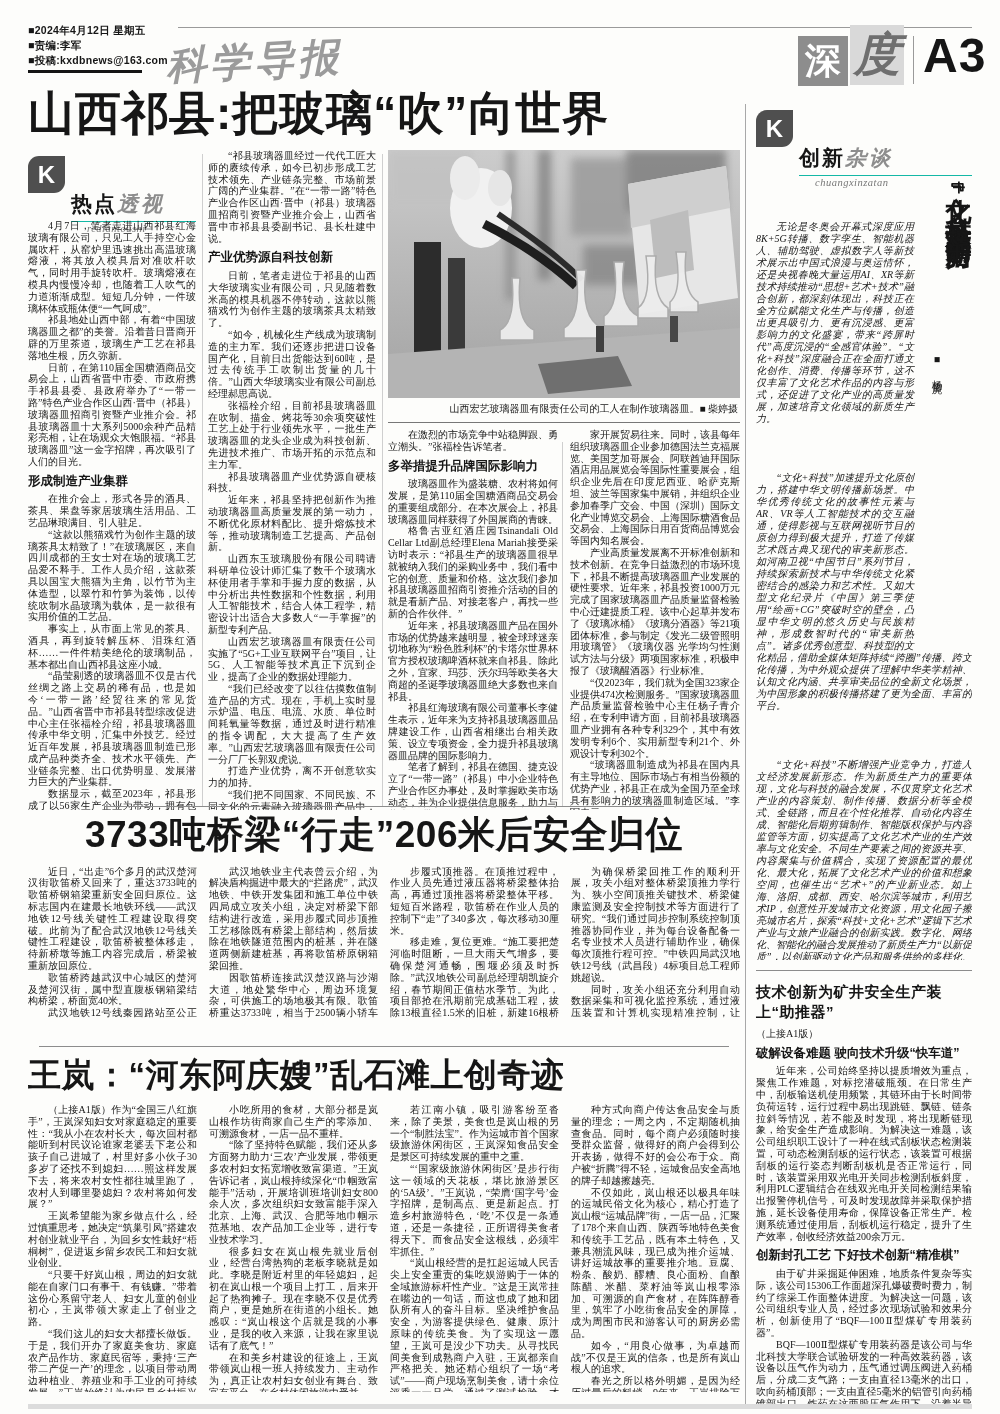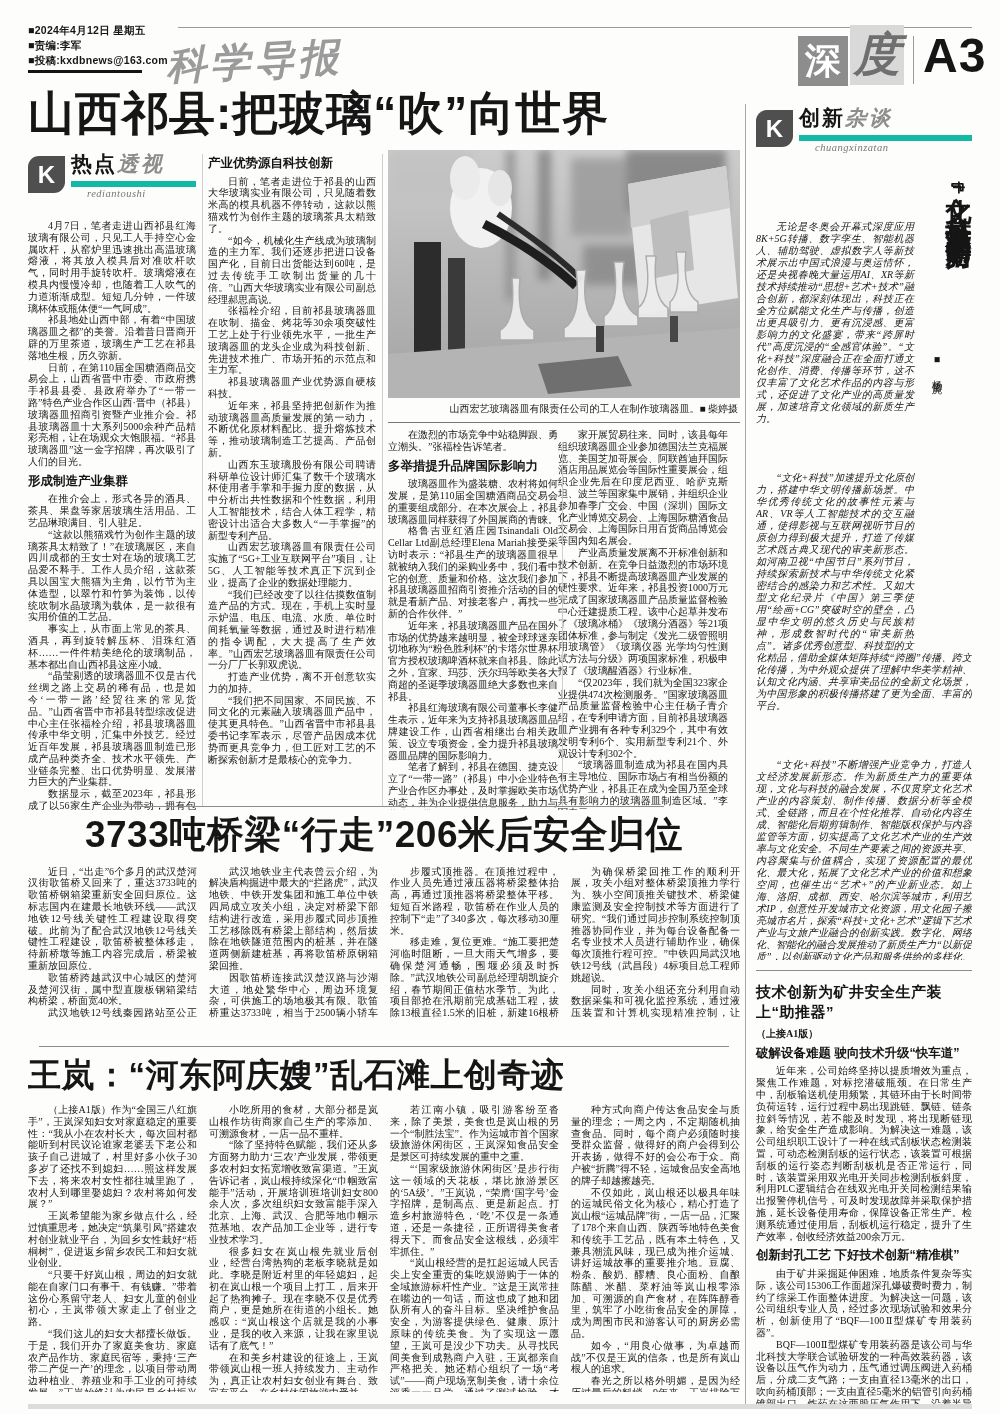--- a/index.html
+++ b/index.html
@@ -24,43 +24,43 @@
   .box-du   { width:54px; height:60px; margin-left:2px; background:#d9d9d9; color:#6f6f6f;
     font:700 italic 46px "Liberation Serif","DejaVu Serif",serif; display:flex; align-items:center; justify-content:center; }
   .tag-sep  { width:1px; height:48px; background:#9a9a9a; margin:10px 9px 0; }
   .page-num { font:900 48px "Liberation Sans","DejaVu Sans",sans-serif; margin-top:0; letter-spacing:1px; }
 
   
   .badge { display:flex; align-items:flex-start; height:62px; margin-bottom:8px; }
   .kbox { width:37px; height:37px; background:#4f4f4f; color:#fff; border-radius:11px 0 11px 0;
     font:900 24px "Liberation Sans","DejaVu Sans",sans-serif; display:flex; align-items:center; justify-content:center; margin-top:6px; }
   .badge-right { margin-left:6px; flex:1; }
-  .badge-title { white-space:nowrap; }
+  .badge-title { white-space:nowrap;margin-top:40px; }
   .bt-main  { font:900 21px "Liberation Sans","DejaVu Sans",sans-serif; letter-spacing:2px; }
   .bt-script{ font:700 italic 21px "Liberation Serif","DejaVu Serif",serif; color:#8d8d8d; letter-spacing:3px; }
   .badge-pinyin { font:italic 10.5px "Liberation Serif","DejaVu Serif",serif; color:#777;
-    border-top:6px solid #14b8a6; margin-top:3px; padding:1px 0 0 16px; letter-spacing:.5px; }
+    border-top:1px solid #14b8a6; margin-top:3px; padding:1px 0 0 16px; letter-spacing:.5px; }
 
   
   p.para, p.author, p.continued { font-size:10px; line-height:1.18; text-align:justify; text-indent:2em; }
   p.subhead { font:800 12.5px/1.25 "Liberation Sans","DejaVu Sans",sans-serif; text-indent:0; margin:6px 0 4px; }
-  p.continued { font-weight:700; text-indent:0; margin-bottom:2px; }
+  p.continued { font-weight:400; text-indent:0; margin-bottom:2px; }
 
   
   .glass-headline { position:absolute; left:28px; top:88px; width:700px;
     font:900 46px/1.1 "Liberation Sans","DejaVu Sans",sans-serif; letter-spacing:1px; }
   .glass-cols { position:absolute; left:28px; top:150px; width:712px; height:660px; display:flex; gap:12px; overflow:hidden; }
   .glass-cols .vrule { position:absolute; top:4px; bottom:4px; width:1px; background:#cfcfcf; }
   .vrule.r1 { left:174px; } .vrule.r2 { left:354px; } .vrule.r3 { left:534px; top:292px; }
   .gcol { width:168px; overflow:hidden; }
   .right-wrap { width:352px; display:flex; flex-direction:column; overflow:hidden; }
   .photo { width:352px; height:248px; background:#c9c9c9; }
   .photo svg { display:block; width:100%; height:100%; }
   .caption { font-size:10px; text-align:right; padding:4px 2px 6px; border-bottom:1px solid #777; margin-bottom:6px; }
-  .inner-cols { display:flex; flex:1; overflow:hidden; }
+  .inner-cols { display:flex; gap:12px; flex:1; overflow:hidden;justify-content:center; }
   .icol { width:170px; overflow:hidden; }
 
   
   .bridge { position:absolute; left:28px; top:806px; width:712px; }
   .divider { border-top:1.5px solid #8c8c8c; }
   .d1 { width:560px; margin:0 auto; }
   .bridge h2 { font:900 37px/1.15 "Liberation Sans","DejaVu Sans",sans-serif; margin:7px 0 9px; letter-spacing:.5px;text-align:center; }
   .cols4 { display:flex; gap:12px; overflow:hidden; }
   .bridge .cols4 { height:152px; }
   .bcol { width:169px; overflow:hidden; }
@@ -131,20 +131,21 @@
           <p class="subhead">形成制造产业集群</p>
           <p class="para">在推介会上，形式各异的酒具、茶具、果盘等家居玻璃生活用品、工艺品琳琅满目、引人驻足。</p>
           <p class="para">“这款以熊猫戏竹为创作主题的玻璃茶具太精致了！”在玻璃展区，来自四川成都的王女士对在场的玻璃工艺品爱不释手。工作人员介绍，这款茶具以国宝大熊猫为主角，以竹节为主体造型，以翠竹和竹笋为装饰，以传统吹制水晶玻璃为载体，是一款很有实用价值的工艺品。</p>
           <p class="para">事实上，从市面上常见的茶具、酒具，再到旋转解压杯、泪珠红酒杯……一件件精美绝伦的玻璃制品，基本都出自山西祁县这座小城。</p>
           <p class="para">“晶莹剔透的玻璃器皿不仅是古代丝绸之路上交易的稀有品，也是如今‘一带一路’经贸往来的常见货品。”山西省晋中市祁县转型综改促进中心主任张福栓介绍，祁县玻璃器皿传承中华文明，汇集中外技艺。经过近百年发展，祁县玻璃器皿制造已形成产品种类齐全、技术水平领先、产业链条完整、出口优势明显、发展潜力巨大的产业集群。</p>
           <p class="para">数据显示，截至2023年，祁县形成了以56家生产企业为带动，拥有包装、运输、描金、手绘、模具制造、烤花、原辅材料供应等230家上下游企业，每年产能23.4万吨，共有2.5万余名从业人员参与的全链条产业体系。祁县玻璃器皿产品有十大系列8000多个品种，远销86个国家和地区。</p>
         </div>
     </div>
 
     <div class="gcol">
+        <p class="para">“祁县玻璃器皿经过一代代工匠大师的赓续传承，如今已初步形成工艺技术领先、产业链条完整、市场前景广阔的产业集群。”在“一带一路”特色产业合作区山西·晋中（祁县）玻璃器皿招商引资暨产业推介会上，山西省晋中市祁县县委副书记、县长杜建中说。</p>
         <p class="subhead">产业优势源自科技创新</p>
         <p class="para">日前，笔者走进位于祁县的山西大华玻璃实业有限公司，只见随着数米高的模具机器不停转动，这款以熊猫戏竹为创作主题的玻璃茶具太精致了。</p>
         <p class="para">“如今，机械化生产线成为玻璃制造的主力军。我们还逐步把进口设备国产化，目前日出货能达到60吨，是过去传统手工吹制出货量的几十倍。”山西大华玻璃实业有限公司副总经理郝思高说。</p>
         <p class="para">张福栓介绍，目前祁县玻璃器皿在吹制、描金、烤花等30余项突破性工艺上处于行业领先水平，一批生产玻璃器皿的龙头企业成为科技创新、先进技术推广、市场开拓的示范点和主力军。</p>
         <p class="para">祁县玻璃器皿产业优势源自硬核科技。</p>
         <p class="para">近年来，祁县坚持把创新作为推动玻璃器皿高质量发展的第一动力，不断优化原材料配比、提升熔炼技术等，推动玻璃制造工艺提高、产品创新。</p>
         <p class="para">山西东玉玻璃股份有限公司聘请科研单位设计师汇集了数千个玻璃水杯使用者手掌和手握力度的数据，从中分析出共性数据和个性数据，利用人工智能技术，结合人体工程学，精密设计出适合大多数人“一手掌握”的新型专利产品。</p>
         <p class="para">山西宏艺玻璃器皿有限责任公司实施了“5G+工业互联网平台”项目，让5G、人工智能等技术真正下沉到企业，提高了企业的数据处理能力。</p>
         <p class="para">“我们已经改变了以往估摸数值制造产品的方式。现在，手机上实时显示炉温、电压、电流、水质、单位时间耗氧量等数据，通过及时进行精准的指令调配，大大提高了生产效率。”山西宏艺玻璃器皿有限责任公司一分厂厂长郭双虎说。</p>
         <p class="para">打造产业优势，离不开创意软实力的加持。</p>

